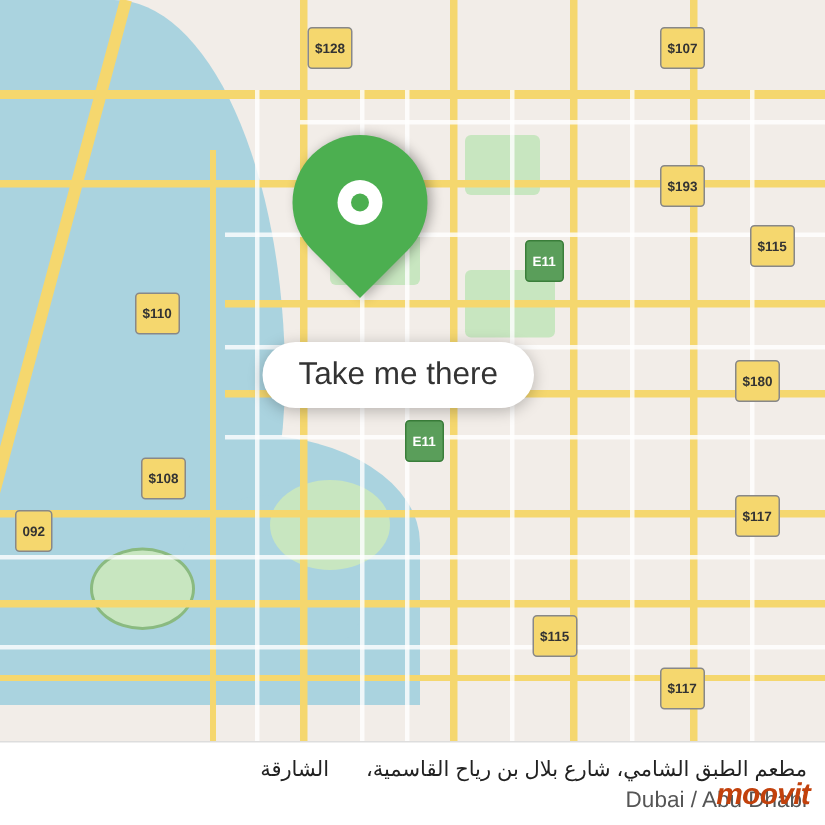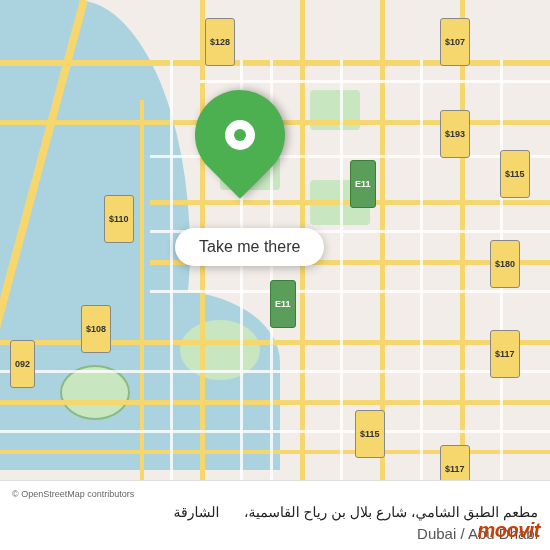--- a/index.html
+++ b/index.html
@@ -116,21 +116,21 @@
 
     
     .road-shield {
       position: absolute;
       background-color: #f5d76e;
       border: 1.5px solid #888;
       border-radius: 3px;
       font-size: 9px;
       font-weight: bold;
       color: #333;
-      padding: 18px 4px;
+      padding: 8px 4px;
       white-space: nowrap;
     }
 
     .road-shield-green {
       background-color: #5a9e5a;
       color: white;
       border-color: #3a7e3a;
     }
 
     
@@ -197,21 +197,21 @@
       background: #4caf50;
       border-radius: 50%;
     }
 
     
     .take-me-there-btn {
       background: white;
       border: none;
       border-radius: 24px;
       padding: 10px 24px;
-      font-size: 16px;
+      font-size: 21px;
       font-weight: 500;
       color: #333;
       cursor: pointer;
       box-shadow: 0 2px 10px rgba(0,0,0,0.25);
       white-space: nowrap;
       margin-top: 8px;
       position: absolute;
       top: 220px;
       left: 175px;
       z-index: 30;
@@ -319,45 +319,42 @@
   <div class="road-minor rm-v3"></div>
   <div class="road-minor rm-v4"></div>
   <div class="road-minor rm-v5"></div>
   <div class="road-minor rm-v6"></div>
 
   <div id="shields-container">
       <div class="road-shield" style="top: 18px; left: 205px;">$128</div>
       <div class="road-shield" style="top: 18px; left: 440px;">$107</div>
       <div class="road-shield" style="top: 110px; left: 440px;">$193</div>
       <div class="road-shield" style="top: 150px; left: 500px;">$115</div>
-      <div class="road-shield" style="top: 195px; left: 104px;">$110</div>
+      <div class="road-shield" style="top: 195px; left: 90px;">$110</div>
       <div class="road-shield" style="top: 240px; left: 490px;">$180</div>
-      <div class="road-shield" style="top: 305px; left: 81px; text-align: right;">$108</div>
+      <div class="road-shield" style="top: 305px; left: 94px; text-align: right;">$108</div>
       <div class="road-shield" style="top: 330px; left: 490px;">$117</div>
       <div class="road-shield" style="top: 410px; left: 355px;">$115</div>
       <div class="road-shield" style="top: 445px; left: 440px;">$117</div>
       <div class="road-shield road-shield-green" style="top: 160px; left: 350px;">E11</div>
       <div class="road-shield road-shield-green" style="top: 280px; left: 270px;">E11</div>
       <div class="road-shield" style="top: 340px; left: 10px;">092</div>
     </div>
 
   <div class="location-pin-container">
     <div class="location-balloon">
       <div class="location-balloon-inner">
         <div class="location-dot"></div>
       </div>
     </div>
   </div>
 
   <button class="take-me-there-btn">Take me there</button>
 
   <div class="bottom-bar">
-    <div class="attribution">
-      <span>© OpenStreetMap contributors</span>
-    </div>
     <div class="location-name">
       <span class="arabic">مطعم الطبق الشامي، شارع بلال بن رياح القاسمية،</span>
       <span class="arabic">الشارقة</span>
       <br>
       <span class="english">Dubai / Abu Dhabi</span>
     </div>
   </div>
 
   <div class="moovit-logo">
     <span class="moovit-text">moovit</span>

